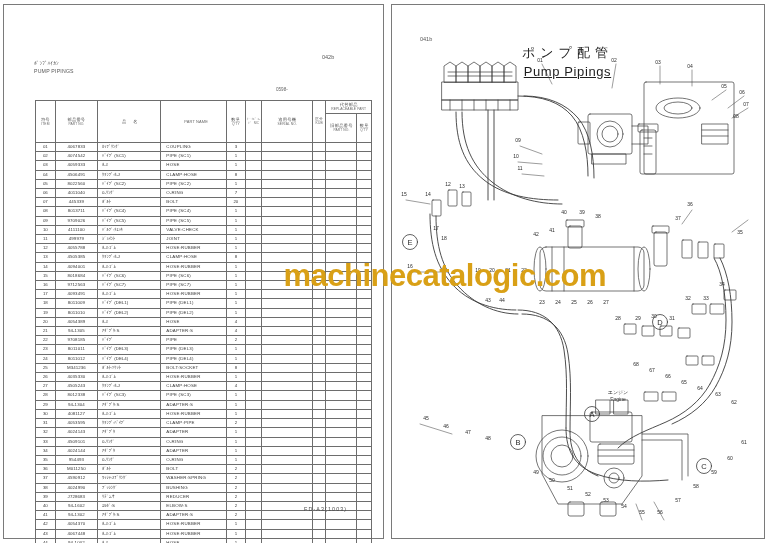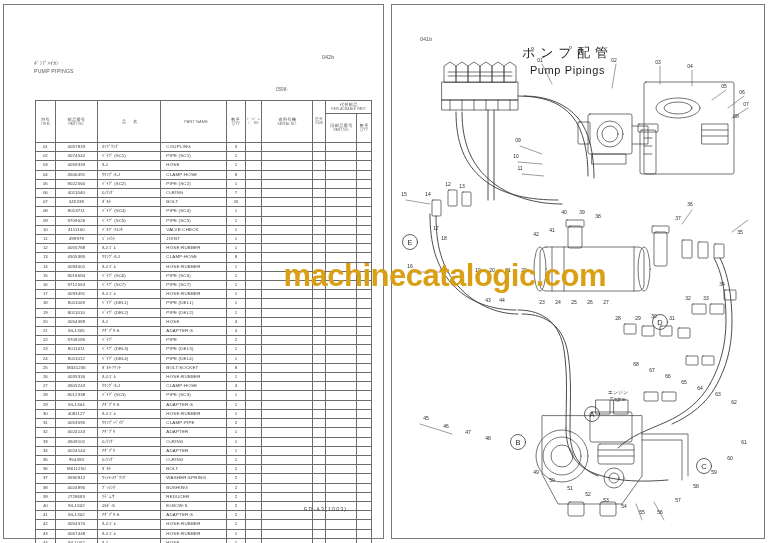--- a/index.html
+++ b/index.html
@@ -46,21 +46,21 @@
 
   #left-footer{position:absolute;left:300px;top:502px;font-size:5.4px;
                letter-spacing:1.1px;color:#4a4a4a;}
 
   
   #right-page{position:absolute;left:392px;top:4px;width:372px;height:535px;}
   #right-folio{position:absolute;left:28px;top:32px;font-size:5.5px;color:#555;}
   #right-title{position:absolute;left:130px;top:40px;text-align:center;}
   #right-title .t-jp{font-size:13px;letter-spacing:5px;color:#1e1e1e;
                      font-family:"DejaVu Sans",sans-serif;}
-  #right-title .t-en{font-size:11px;letter-spacing:.6px;color:#1e1e1e;margin-top:2px;}
+  #right-title .t-en{font-size:13px;letter-spacing:.6px;color:#1e1e1e;margin-top:2px;text-decoration:underline;}
 
   #figure{position:absolute;left:0;top:0;width:372px;height:535px;}
 
   
   #watermark{position:absolute;left:186px;top:258px;width:420px;
              font-size:31px;font-weight:bold;color:#d9a016;letter-spacing:-.5px;
              pointer-events:none;text-align:right;}
 </style>
 </head>
 <body>

